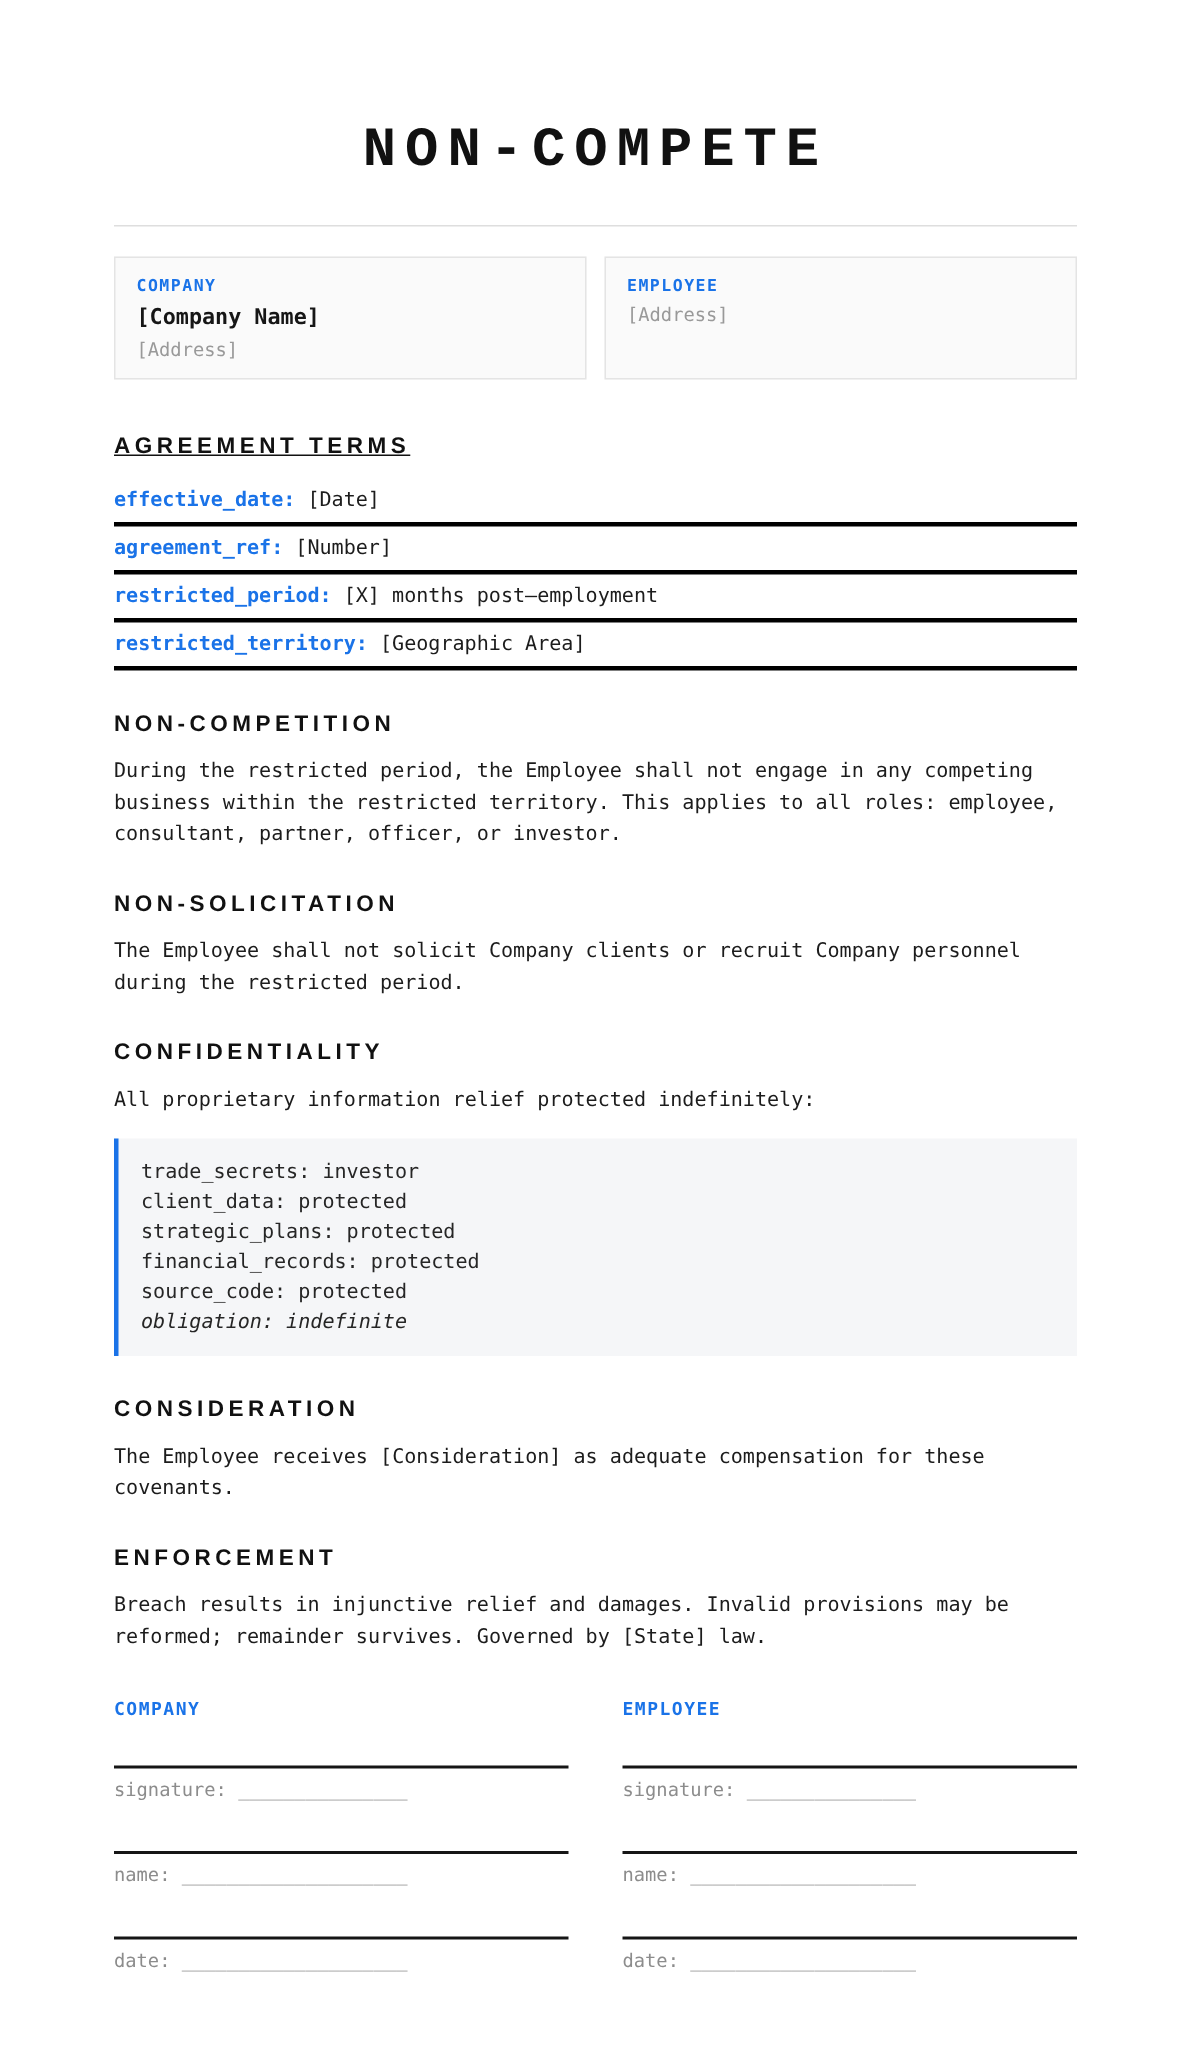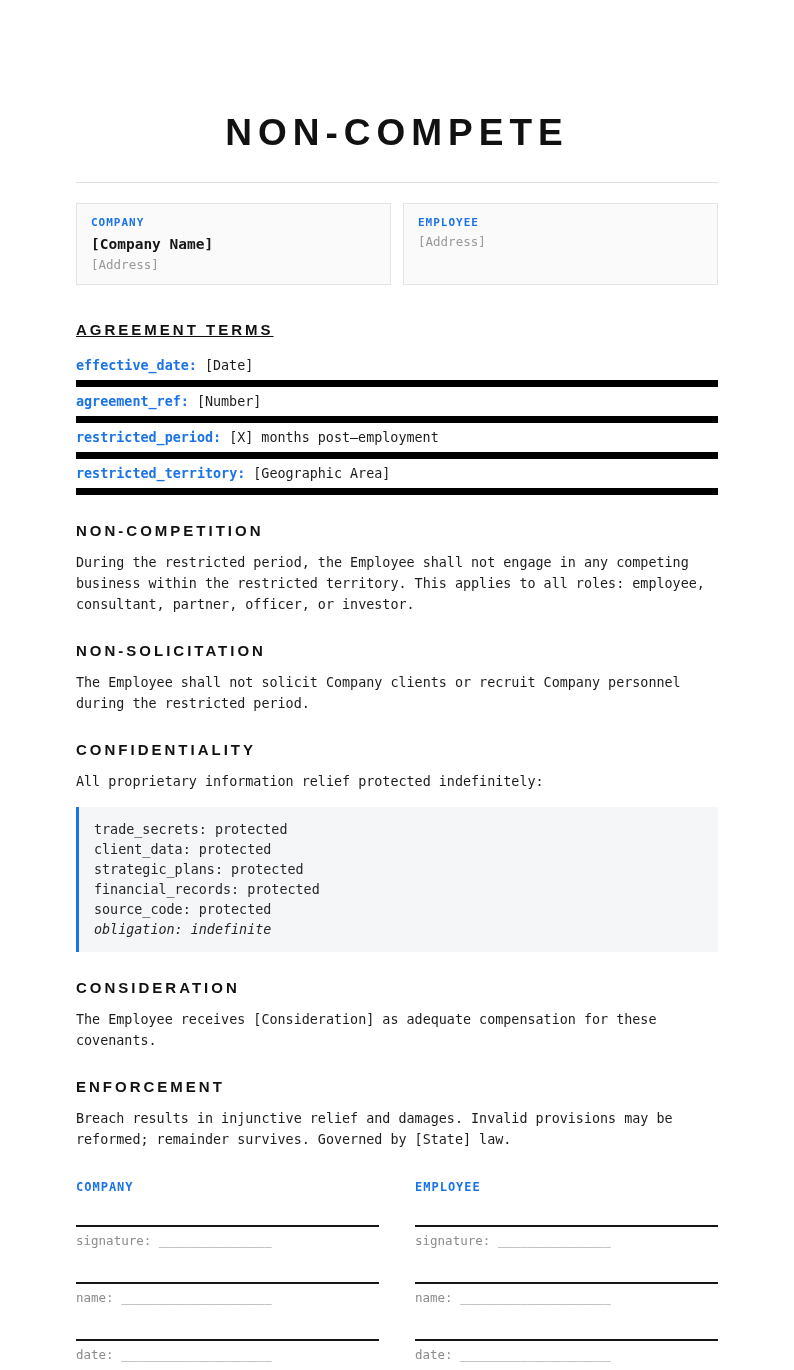--- a/index.html
+++ b/index.html
@@ -11,28 +11,27 @@
     color: #1c1c1c;
   }
   .page {
     width: 794px;
     min-height: 1370px;
     padding: 79px 76px 60px 76px;
   }
 
   
   h1.doc-title {
-    font-family: Liberation Sans, sans-serif;
+    font-family: Liberation Mono, monospace;
     font-size: 37px;
     font-weight: bold;
     letter-spacing: 6px;
     text-align: center;
     line-height: 44px;
     color: #111111;
-    margin-top: 32px;
   }
   .title-rule {
     border: none;
     border-top: 1px solid #dedede;
     margin-top: 27px;
   }
 
   
   .parties {
     display: grid;
@@ -78,21 +77,21 @@
     margin-bottom: 12px;
   }
   h2.first-heading { margin-top: 36px; text-decoration: underline; }
 
   
   .terms-list { margin-top: 0; }
   .term-row {
     display: flex;
     align-items: baseline;
     padding: 4px 0;
-    border-bottom: 7px solid #000000;
+    border-bottom: 3px solid #000000;
     font-size: 13.4px;
     line-height: 21px;
   }
   .term-key {
     color: #1a73e8;
     font-weight: bold;
     white-space: pre;
   }
   .term-value {
     color: #1c1c1c;
@@ -194,21 +193,21 @@
   <h2 class="sec-heading">NON-COMPETITION</h2>
   <p class="body-text">During the restricted period, the Employee shall not engage in any competing business within the restricted territory. This applies to all roles: employee, consultant, partner, officer, or investor.</p>
 
   <h2 class="sec-heading">NON-SOLICITATION</h2>
   <p class="body-text">The Employee shall not solicit Company clients or recruit Company personnel during the restricted period.</p>
 
   <h2 class="sec-heading">CONFIDENTIALITY</h2>
   <p class="body-text">All proprietary information relief protected indefinitely:</p>
 
   <div class="codeblock">
-    <div class="code-line">trade_secrets: protected</div>
+    <div class="code-line">trade_secrets: investor</div>
     <div class="code-line">client_data: protected</div>
     <div class="code-line">strategic_plans: protected</div>
     <div class="code-line">financial_records: protected</div>
     <div class="code-line">source_code: protected</div>
     <div class="code-line italic">obligation: indefinite</div>
   </div>
 
   <h2 class="sec-heading">CONSIDERATION</h2>
   <p class="body-text">The Employee receives [Consideration] as adequate compensation for these covenants.</p>
 

